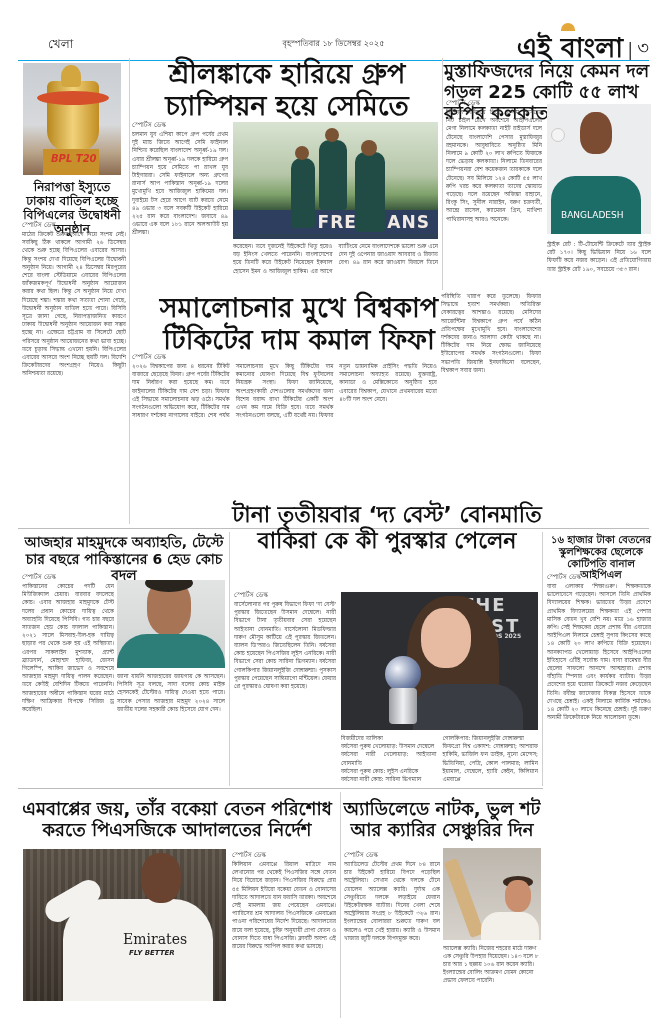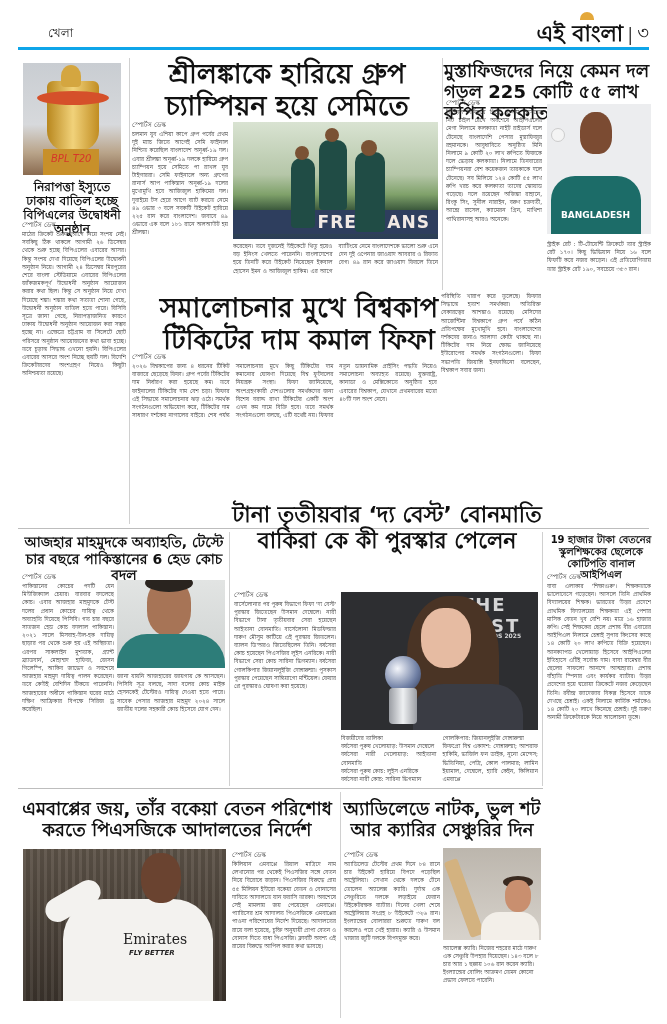--- a/index.html
+++ b/index.html
@@ -1,23 +1,23 @@
 <!DOCTYPE html>
 <html><head>
 <meta charset="utf-8">
 <style>
   * { box-sizing: border-box; margin: 0; padding: 0; }
   html, body { width: 667px; height: 1024px; background: #ffffff; overflow: hidden; }
   body { font-family: "DejaVu Sans", sans-serif; color: #1a1a1a; position: relative; }
 
-  .masthead { position: absolute; left: 18px; right: 18px; top: 14px; height: 36px; border-bottom: 3px solid #0ea5e9; }
+  .masthead { position: absolute; left: 18px; right: 18px; top: 25px; height: 36px; border-bottom: 1px solid #0ea5e9; }
   .section-name { position: absolute; left: 30px; top: 10px; font-size: 12px; }
   .pub-date { position: absolute; left: 0; right: 0; top: 12px; text-align: center; font-size: 8px; color: #333; }
   .brand { position: absolute; right: 0; top: 2px; display: flex; align-items: center; gap: 4px; }
-  .brand-logo { font-size: 22px; font-weight: bold; font-family: "DejaVu Serif", serif; color: #111; position: relative; }
+  .brand-logo { font-size: 27px; font-weight: bold; font-family: "DejaVu Serif", serif; color: #111; position: relative; }
   .brand-logo .sun { position: absolute; left: 44px; top: -4px; width: 14px; height: 8px; border-radius: 14px 14px 0 0; background: #e4a83a; }
   .brand-sep { font-size: 18px; color: #444; }
   .page-num { font-size: 18px; }
 
   .abs { position: absolute; }
   .headline { font-weight: bold; text-align: center; line-height: 1.18; color: #111; }
   .h-xl { font-size: 27px; }
   .h-l { font-size: 22px; }
   .h-m { font-size: 18px; }
   .h-s { font-size: 14px; }
@@ -29,33 +29,33 @@
   .vrule { position: absolute; width: 1px; background: #d0d0d0; }
 
   .photo { position: absolute; overflow: hidden; }
 
   
   .ph-trophy { background: linear-gradient(#c9cdd2 0%, #d7d9dc 55%, #b9a48a 80%, #8a6b50 100%); }
   .trophy-body { position: absolute; left: 32px; top: 18px; width: 52px; height: 70px; background: linear-gradient(90deg, #b8871e, #f1d27a, #c18d22); border-radius: 6px 6px 20px 20px; }
   .trophy-band { position: absolute; left: 22px; top: 28px; width: 72px; height: 14px; background: #d5502a; border-radius: 50%; }
   .trophy-top { position: absolute; left: 48px; top: 2px; width: 20px; height: 22px; background: #d4a640; border-radius: 50% 50% 4px 4px; }
   .trophy-base { position: absolute; left: 30px; top: 86px; width: 56px; height: 26px; background: #c8902a; }
-  .trophy-label { position: absolute; left: 38px; top: 90px; font-size: 10px; font-weight: normal; font-style: italic; color: #d6352a; }
+  .trophy-label { position: absolute; left: 38px; top: 90px; font-size: 10px; font-weight: bold; font-style: italic; color: #d6352a; }
 
   
   .ph-cricket { background: linear-gradient(#d9e3d2 0%, #b5c6a8 45%, #7fa16a 62%, #3c5a3d 75%, #2b3d58 100%); }
   .banner { position: absolute; left: 0; right: 0; top: 88px; height: 24px; background: #2e3e5e; }
   .banner-text { position: absolute; right: 8px; top: 90px; font-size: 17px; font-weight: bold; color: #f1e9e4; letter-spacing: 1px; }
   .player { position: absolute; background: #204c45; border-radius: 10px 10px 4px 4px; }
   .head { position: absolute; background: #7a5234; border-radius: 50%; }
 
   
   .ph-mustafiz { background: #ecedef; }
   .jersey { position: absolute; left: 4px; right: 10px; bottom: 0; height: 58px; background: #1c6c68; border-radius: 24px 24px 0 0; }
-  .jersey-text { position: absolute; left: 14px; bottom: 14px; font-size: 9px; font-weight: bold; color: #fff; }
+  .jersey-text { position: absolute; left: 14px; bottom: 14px; font-size: 9px; font-weight: normal; color: #fff; }
   .face { position: absolute; left: 33px; top: 8px; width: 32px; height: 42px; background: #7b4b32; border-radius: 45% 45% 40% 40%; }
   .ball { position: absolute; left: 4px; top: 24px; width: 14px; height: 14px; background: #f4f4f4; border: 1px solid #ccc; border-radius: 50%; }
 
   
   .ph-azhar { background: linear-gradient(#e2e4e3, #cfd3d2); }
   .az-face { position: absolute; left: 30px; top: 0; width: 44px; height: 56px; background: #a77456; border-radius: 40% 40% 45% 45%; }
   .az-hair { position: absolute; left: 28px; top: -6px; width: 48px; height: 18px; background: #2a241f; border-radius: 50%; }
   .az-jacket { position: absolute; left: 0; right: 0; bottom: 0; height: 34px; background: #2d7d79; border-radius: 30px 30px 0 0; }
 
   
@@ -81,20 +81,21 @@
   .ca-bat { position: absolute; left: 14px; top: 10px; width: 14px; height: 80px; background: #d3b280; transform: rotate(-20deg); border-radius: 3px; }
   .ca-head { position: absolute; left: 62px; top: 32px; width: 26px; height: 32px; background: #c98f6f; border-radius: 45%; }
   .ca-hair { position: absolute; left: 60px; top: 28px; width: 30px; height: 12px; background: #3a2a20; border-radius: 50%; }
   .ca-body { position: absolute; left: 38px; top: 64px; width: 58px; height: 40px; background: #f3efe9; border-radius: 18px 18px 0 0; }
 </style>
 </head>
 <body>
 
 <div class="masthead">
   <span class="section-name">খেলা</span>
+  <div class="pub-date">বৃহস্পতিবার ১৮ ডিসেম্বর ২০২৫</div>
   <div class="brand">
     <span class="brand-logo"><span class="sun"></span><span>এই বাংলা</span></span>
     <span class="brand-sep">|</span>
     <span class="page-num">৩</span>
   </div>
 </div>
 
 <div class="photo ph-trophy" style="left:23px;top:63px;width:98px;height:112px;">
   <div class="trophy-body" style="left:24px;"></div>
   <div class="trophy-band" style="left:14px;"></div>
@@ -166,21 +167,21 @@
 </div>
 <div class="abs body-text" style="left:341px;top:734px;width:197px;height:52px;column-count:2;column-gap:6px;white-space:pre-line;">বিজয়ীদের তালিকা
 বর্ষসেরা পুরুষ খেলোয়াড়: উসমান দেম্বেলে
 বর্ষসেরা নারী খেলোয়াড়: আইতানা বোনমাতি
 বর্ষসেরা পুরুষ কোচ: লুইস এনরিকে
 বর্ষসেরা নারী কোচ: সারিনা ভিগম্যান
 গোলকিপার: জিয়ানলুইজি দোন্নারুম্মা
 ফিফপ্রো বিশ্ব একাদশ: দোন্নারুম্মা; আশরাফ হাকিমি, ভার্জিল ফন ডাইক, নুনো মেন্দেস; ভিতিনিয়া, পেদ্রি, কোল পালমার; লামিন ইয়ামাল, দেম্বেলে, হ্যারি কেইন, কিলিয়ান এমবাপ্পে</div>
 <div class="vrule" style="left:542px;top:532px;height:254px;"></div>
 
-<div class="abs headline h-xs" style="left:545px;top:534px;width:112px;font-size:10px;">19 হাজার টাকা বেতনের স্কুলশিক্ষকের ছেলেকে কোটিপতি বানাল আইপিএল</div>
+<div class="abs headline h-xs" style="left:545px;top:534px;width:112px;font-size:10px;">১৬ হাজার টাকা বেতনের স্কুলশিক্ষকের ছেলেকে কোটিপতি বানাল আইপিএল</div>
 <div class="abs byline" style="left:547px;top:572px;">স্পোর্টস ডেস্ক</div>
 <div class="abs body-text" style="left:547px;top:582px;width:104px;height:434px;">বাবা এলাকার 'শিক্ষাগুরু'। শিক্ষকতাকে ভালোবেসে গড়েছেন। আসলে তিনি প্রাথমিক বিদ্যালয়ের শিক্ষক। ভারতের উত্তর প্রদেশে প্রাথমিক বিদ্যালয়ের শিক্ষকতা এই পেশার মাসিক বেতন খুব বেশি নয়। মাত্র ১৬ হাজার রুপি। সেই শিক্ষকের ছেলে প্রশান্ত বীর এবারের আইপিএল নিলামে চেন্নাই সুপার কিংসের কাছে ১৪ কোটি ২০ লাখ রুপিতে বিক্রি হয়েছেন। আনক্যাপড খেলোয়াড় হিসেবে আইপিএলের ইতিহাসে এটিই সর্বোচ্চ দাম। বাবা রামেশ্বর বীর ছেলের সাফল্যে আনন্দে আত্মহারা। প্রশান্ত বাঁহাতি স্পিনার এবং কার্যকর ব্যাটার। উত্তর প্রদেশের হয়ে ঘরোয়া ক্রিকেটে নজর কেড়েছেন তিনি। রবীন্দ্র জাদেজার বিকল্প হিসেবে তাকে দেখছে চেন্নাই। একই নিলামে কার্তিক শর্মাকেও ১৪ কোটি ২০ লাখে কিনেছে চেন্নাই। দুই তরুণ অনামী ক্রিকেটারকে নিয়ে আলোচনা তুঙ্গে।</div>
 
 <div class="rule" style="left:18px;right:124px;top:788px;height:1px;"></div>
 
 <div class="abs headline h-m" style="left:18px;top:798px;width:318px;">এমবাপ্পের জয়, তাঁর বকেয়া বেতন পরিশোধ করতে পিএসজিকে আদালতের নির্দেশ</div>
 <div class="photo ph-mbappe" style="left:23px;top:849px;width:203px;height:152px;">
   <div class="crowd"></div>
   <div class="mb-arm"></div>
   <div class="mb-shirt"></div>

